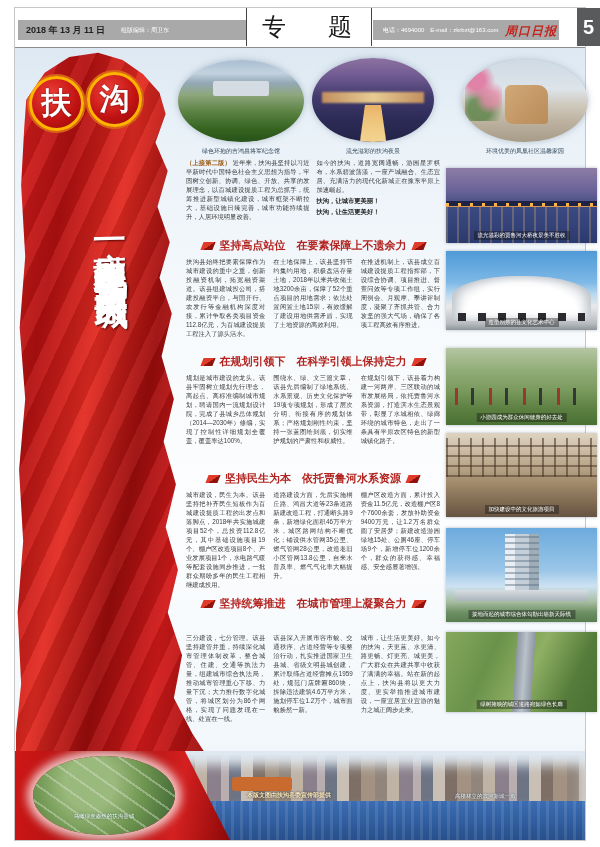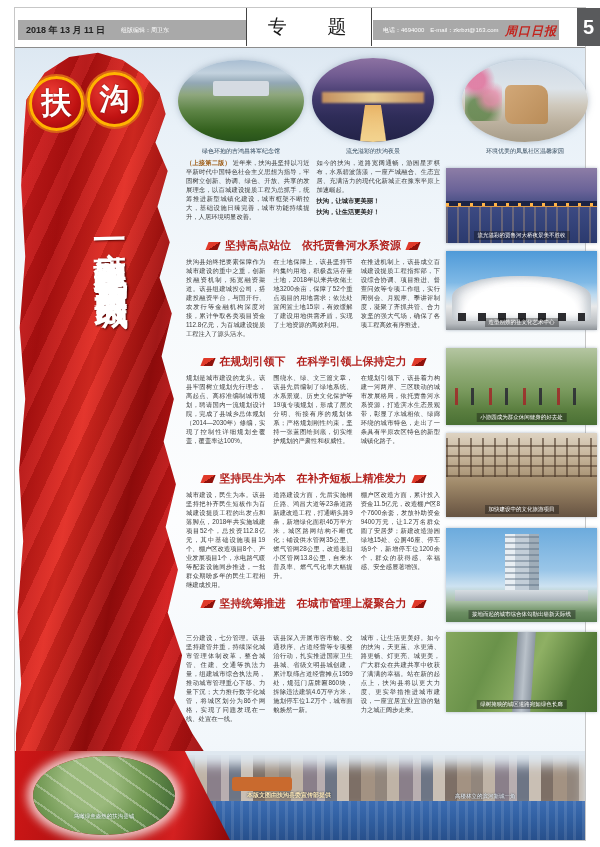--- a/index.html
+++ b/index.html
@@ -6,21 +6,21 @@
   html,body { width:600px; height:847px; background:#ffffff; font-family:"Liberation Sans",sans-serif; position:relative; overflow:hidden; }
 
   .page-frame { position:absolute; left:14px; top:7px; width:572px; height:834px; border:1px solid #c7c7c7; background:#fff; }
 
   
   .header { position:absolute; left:15px; top:8px; width:570px; height:38px; background:#fff; }
   .hdr-bar-left { position:absolute; left:3px; top:12px; width:228px; height:20px; background:#a9a9a9; display:flex; align-items:center; }
   .hdr-date { font-size:9px; color:#222; font-weight:bold; padding-left:8px; white-space:nowrap; }
   .hdr-editor { font-size:6px; color:#fff; padding-left:16px; white-space:nowrap; }
   .hdr-center { position:absolute; left:231px; top:0; width:126px; height:38px; background:#fff; border-left:1px solid #444; border-right:1px solid #444; display:flex; align-items:center; justify-content:center; }
-  .hdr-title { font-family:"Liberation Serif",serif; font-size:19px; letter-spacing:18px; color:#1a1a1a; padding-left:14px; }
+  .hdr-title { font-family:"Liberation Serif",serif; font-size:24px; letter-spacing:18px; color:#1a1a1a; padding-left:14px; }
   .hdr-bar-right { position:absolute; left:358px; top:12px; width:186px; height:20px; background:#a9a9a9; display:flex; align-items:center; }
   .hdr-contact { font-size:6px; color:#fff; padding-left:10px; white-space:nowrap; }
   .masthead { position:absolute; left:470px; top:11px; width:92px; height:24px; color:#c3231d; font-family:"Liberation Serif",serif; font-weight:900; font-size:12px; font-style:italic; letter-spacing:1px; text-align:center; line-height:24px; white-space:nowrap; }
   .pagenum-box { position:absolute; left:562px; top:0; width:23px; height:38px; background:#595a5c; color:#fff; font-weight:bold; font-size:20px; display:flex; align-items:center; justify-content:center; }
   .hdr-rule { position:absolute; left:15px; top:47px; width:570px; height:1px; background:#8d8d8d; }
 
   
   .content-bg { position:absolute; left:15px; top:48px; width:570px; height:790px;
      background:linear-gradient(180deg,#dde8f2 0%,#e9f1f8 10%,#f7fafc 35%,#fcfdfe 60%,#f2f7fb 88%,#e8f0f7 100%); }
 
@@ -175,21 +175,21 @@
   </div>
   <div class="col">
     <span>如今的扶沟，道路宽阔通畅，游园星罗棋布，水系碧波荡漾，一座产城融合、生态宜居、充满活力的现代化新城正在豫东平原上加速崛起。</span>
     <div class="closing-line">扶沟，让城市更美丽！</div>
     <div class="closing-line">扶沟，让生活更美好！</div>
   </div>
 </div>
 
 <div class="sec-head sh1">
   <span class="flag-icon"></span>
-  <span class="sec-title">坚持高点站位　依托贾鲁河水系资源</span>
+  <span class="sec-title">坚持高点站位　在要素保障上不遗余力</span>
   <span class="flag-icon"></span>
 </div>
 <div class="sec-body sb1 bodytext">
   <div class="col">扶沟县始终把要素保障作为城市建设的重中之重，创新投融资机制，拓宽融资渠道。该县组建城投公司，搭建投融资平台，与国开行、农发行等金融机构深度对接，累计争取各类项目资金112.8亿元，为百城建设提质工程注入了源头活水。</div>
   <div class="col">在土地保障上，该县坚持节约集约用地，积极盘活存量土地，2018年以来共收储土地3200余亩，保障了52个重点项目的用地需求；依法处置闲置土地15宗，有效缓解了建设用地供需矛盾，实现了土地资源的高效利用。</div>
   <div class="col">在推进机制上，该县成立百城建设提质工程指挥部，下设综合协调、项目推进、督查问效等专项工作组，实行周例会、月观摩、季讲评制度，凝聚了齐抓共管、合力攻坚的强大气场，确保了各项工程高效有序推进。</div>
 </div>
 
 <div class="sec-head sh2">
   <span class="flag-icon"></span>
@@ -197,21 +197,21 @@
   <span class="flag-icon"></span>
 </div>
 <div class="sec-body sb2 bodytext">
   <div class="col">规划是城市建设的龙头。该县牢固树立规划先行理念，高起点、高标准编制城市规划，聘请国内一流规划设计院，完成了县城乡总体规划（2014—2030年）修编，实现了控制性详细规划全覆盖，覆盖率达100%。</div>
   <div class="col">围绕水、绿、文三篇文章，该县先后编制了绿地系统、水系景观、历史文化保护等19项专项规划，形成了层次分明、衔接有序的规划体系；严格规划刚性约束，坚持一张蓝图绘到底，切实维护规划的严肃性和权威性。</div>
   <div class="col">在规划引领下，该县着力构建一河两岸、三区联动的城市发展格局，依托贾鲁河水系资源，打造滨水生态景观带，彰显了水城相依、绿廊环绕的城市特色，走出了一条具有平原农区特色的新型城镇化路子。</div>
 </div>
 
 <div class="sec-head sh3">
   <span class="flag-icon"></span>
-  <span class="sec-title">坚持民生为本　在补齐短板上精准发力</span>
+  <span class="sec-title">坚持民生为本　依托贾鲁河水系资源</span>
   <span class="flag-icon"></span>
 </div>
 <div class="sec-body sb3 bodytext">
   <div class="col">城市建设，民生为本。该县坚持把补齐民生短板作为百城建设提质工程的出发点和落脚点，2018年共实施城建项目52个，总投资112.8亿元，其中基础设施项目19个、棚户区改造项目8个、产业发展项目1个，水电路气暖等配套设施同步推进，一批群众期盼多年的民生工程相继建成投用。</div>
   <div class="col">道路建设方面，先后实施桐丘路、鸿昌大道等23条道路新建改造工程，打通断头路9条，新增绿化面积46万平方米，城区路网结构不断优化；铺设供水管网35公里、燃气管网28公里，改造老旧小区管网13.8公里，自来水普及率、燃气气化率大幅提升。</div>
   <div class="col">棚户区改造方面，累计投入资金11.5亿元，改造棚户区8个7600余套，发放补助资金9400万元，让1.2万名群众圆了安居梦；新建改造游园绿地15处、公厕46座、停车场9个，新增停车位1200余个，群众的获得感、幸福感、安全感显著增强。</div>
 </div>
 
 <div class="sec-head sh4">
   <span class="flag-icon"></span>

